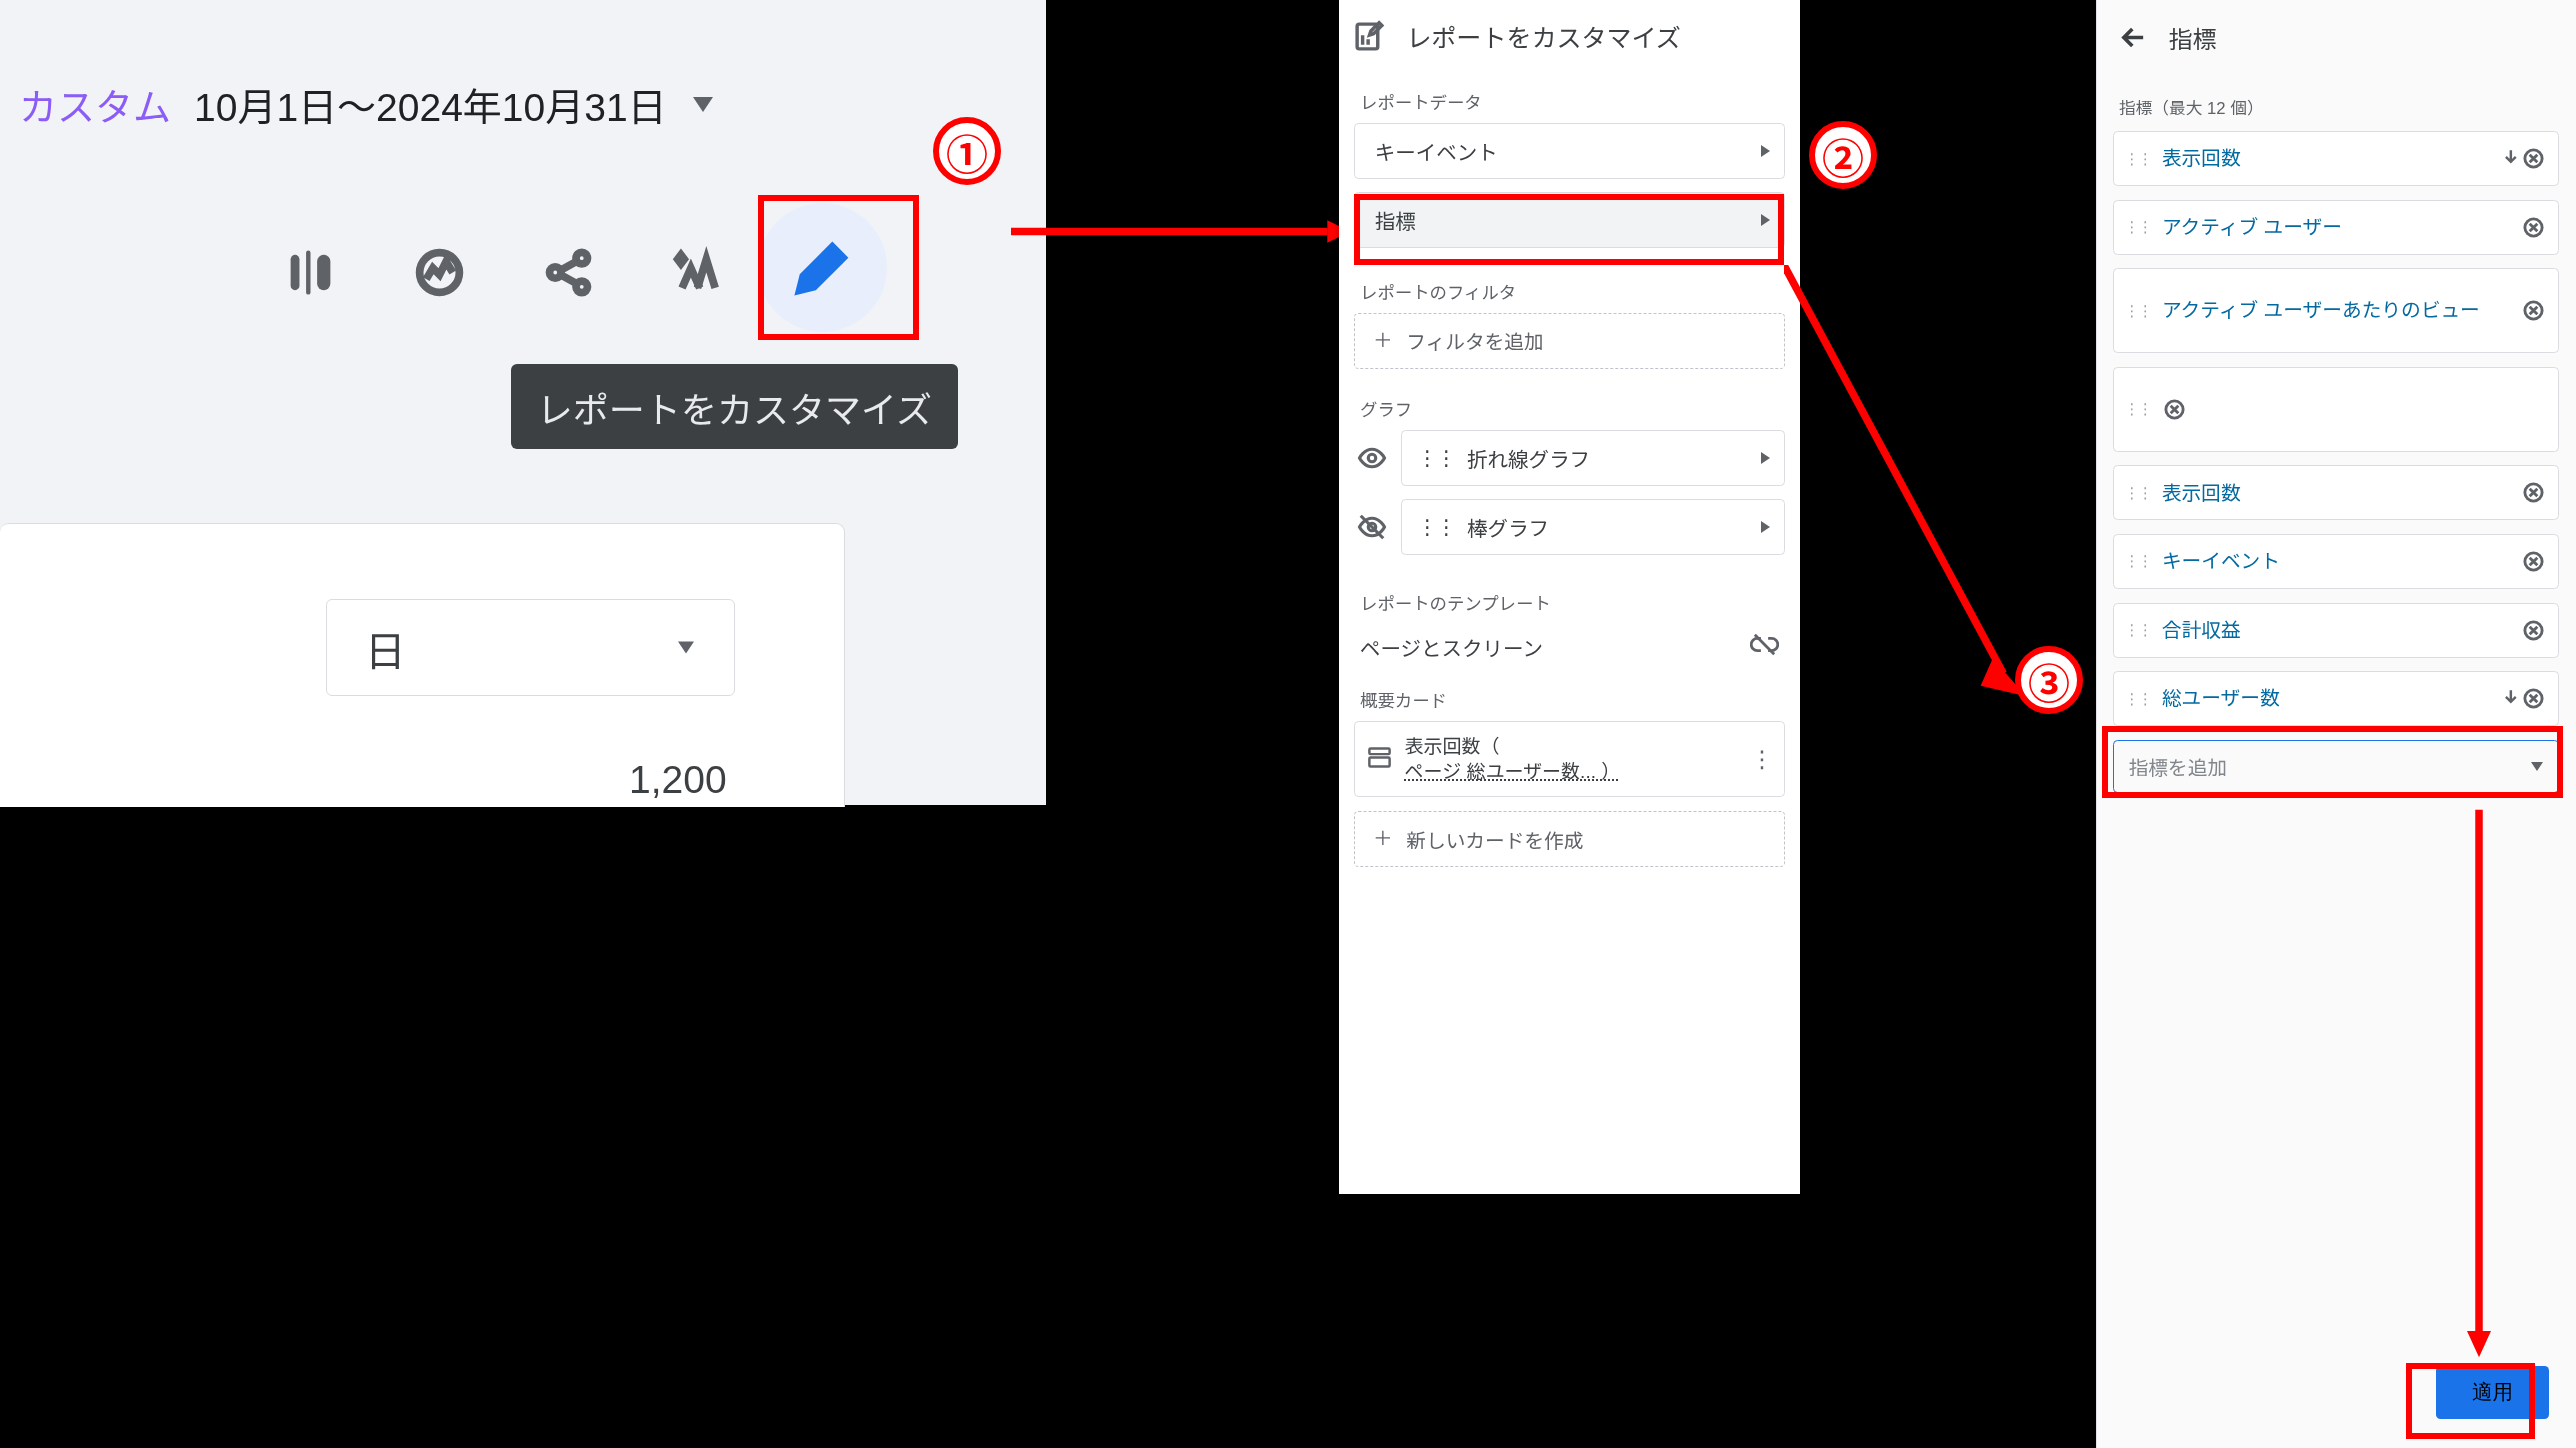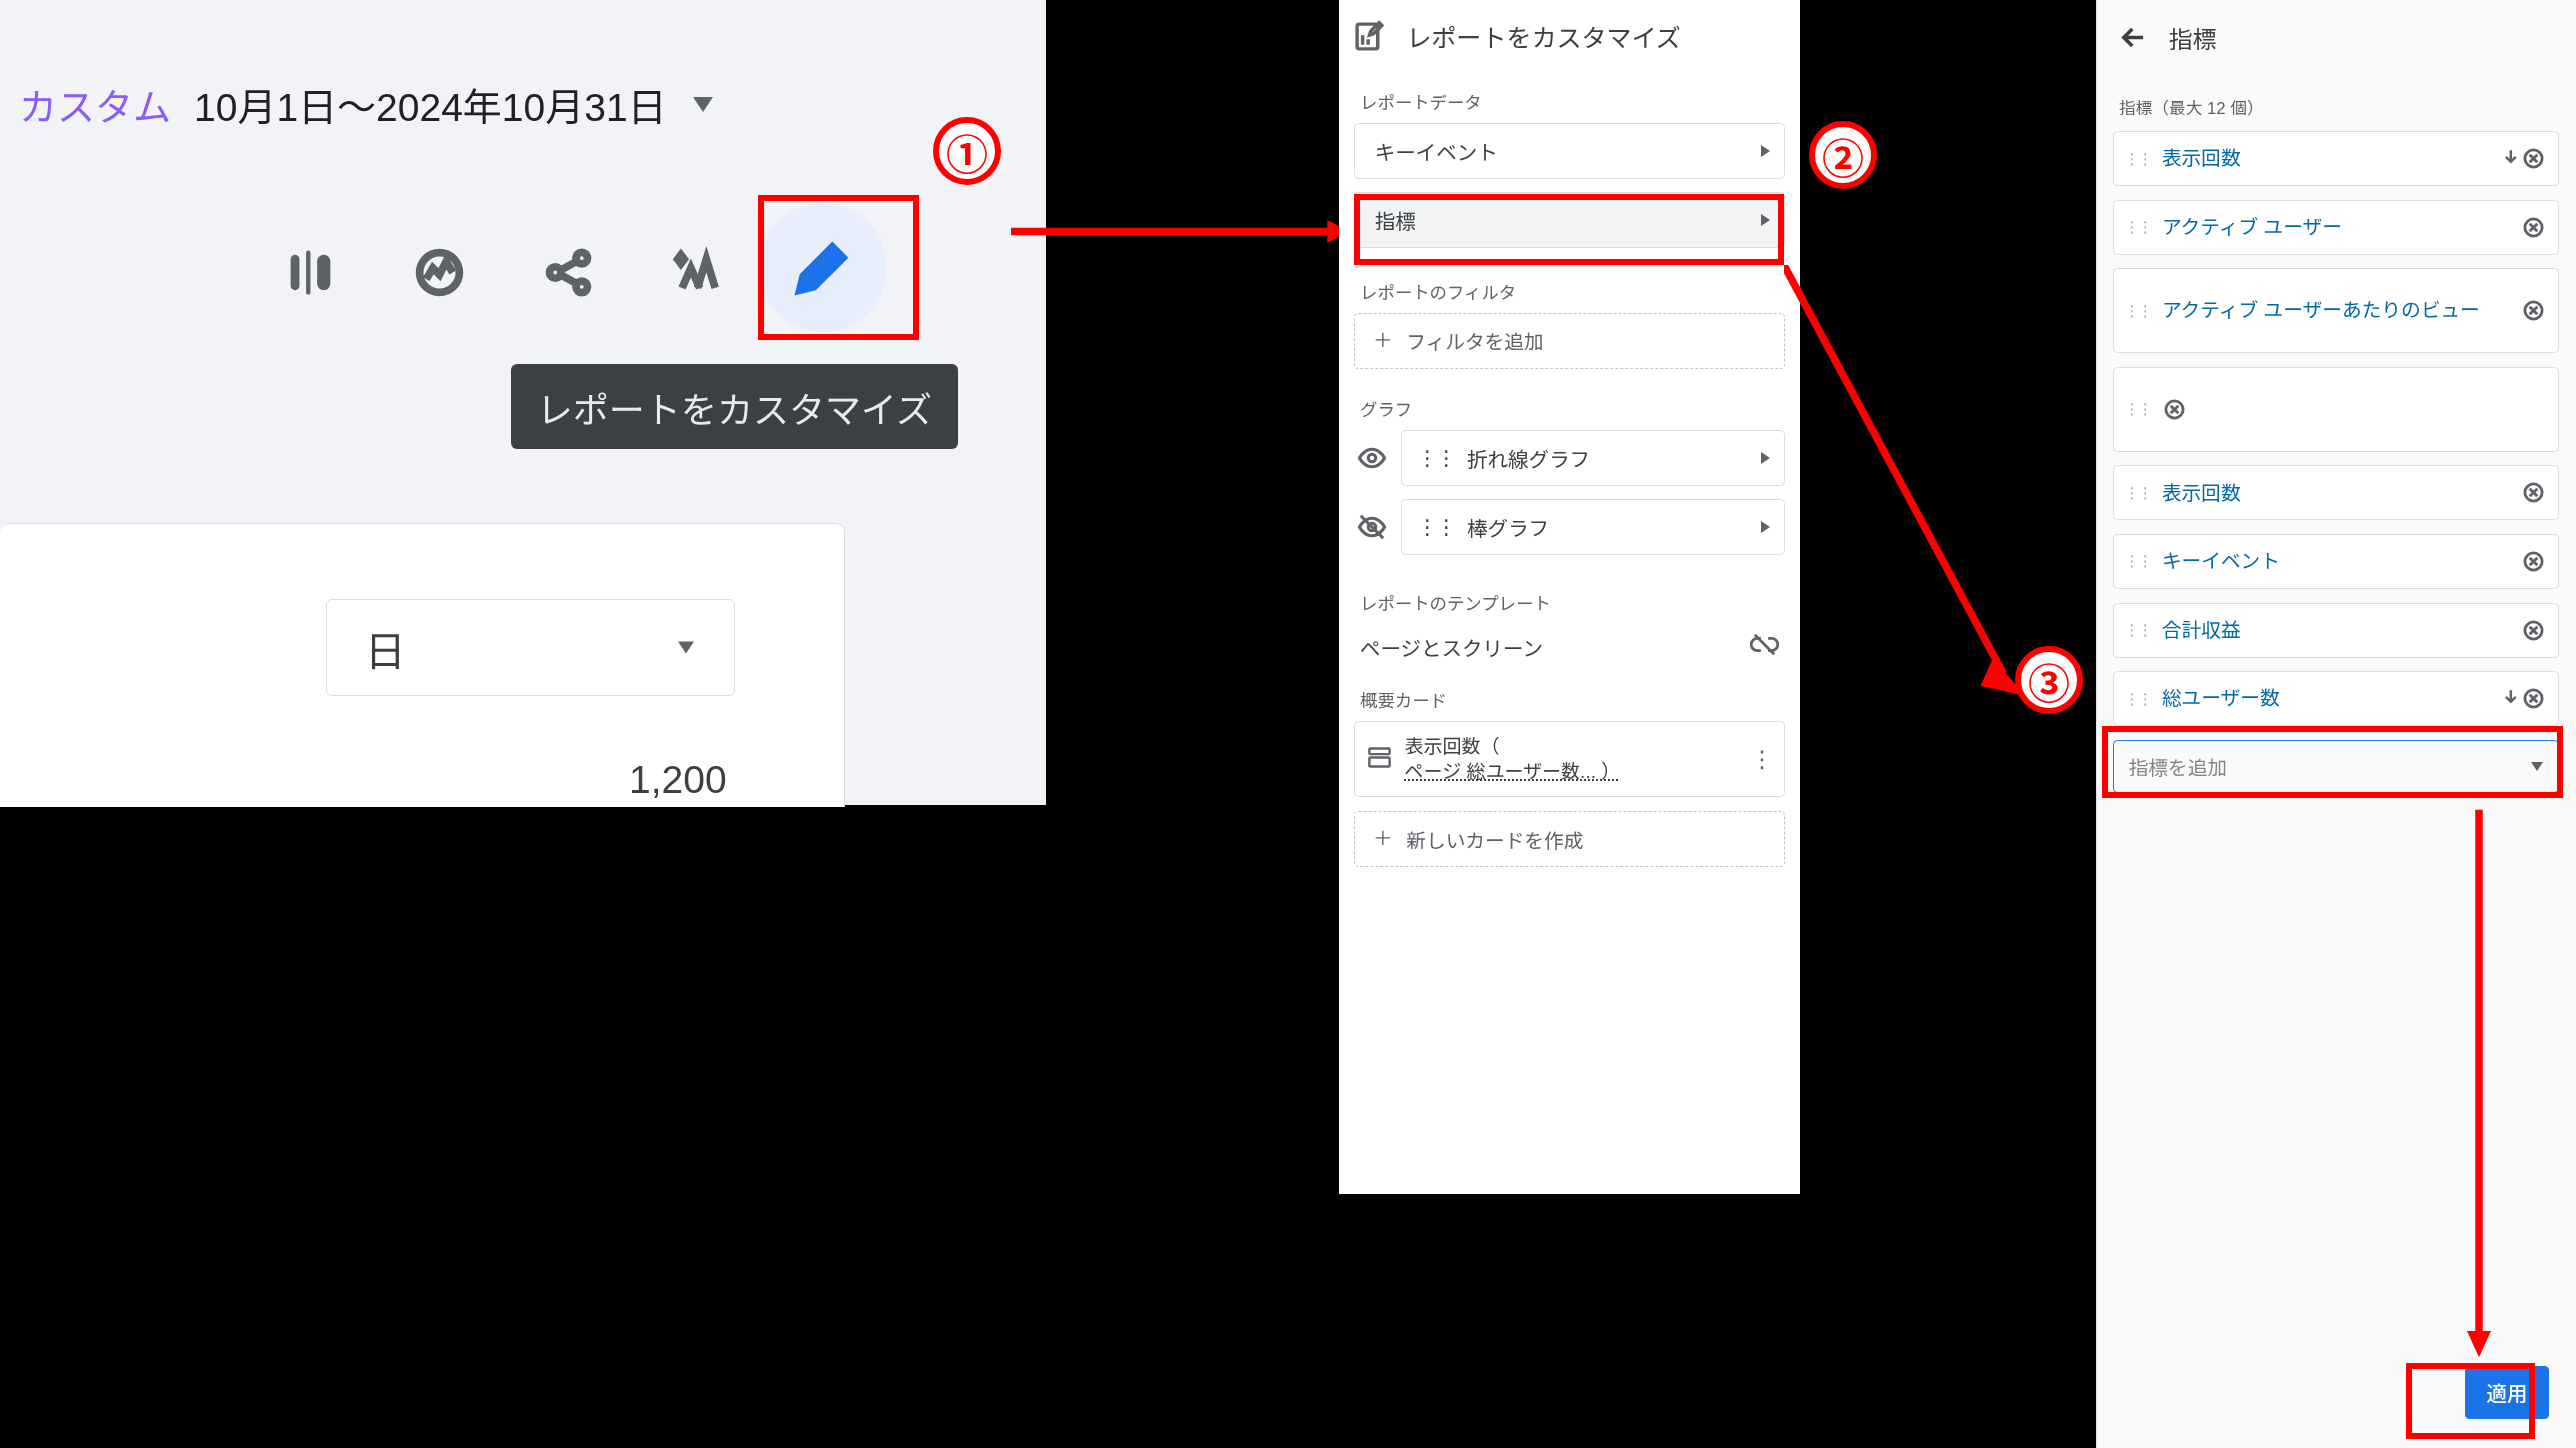--- a/index.html
+++ b/index.html
@@ -88,21 +88,21 @@
   .m-row .srt{margin-left:9px;}
   .m-row .srt svg{width:19.7px;height:19.7px;stroke:#5f6368;fill:#5f6368;}
   .m-row .del{ width:26px;height:26px;display:flex;align-items:center;justify-content:center;cursor:pointer;}
   .m-row .del svg{width:23px;height:23px;stroke:#5f6368;fill:none;stroke-width:3;}
 
   .m-add{ margin:0 16.7px; height:53px; border:1.9px solid #1a73e8; border-radius:4.5px; display:flex; align-items:center; justify-content:space-between; padding:0 15px;}
   .m-add span{font-size:19.7px;color:#80868b;}
   .m-add .tri{width:0;height:0;border-left:6.8px solid transparent;border-right:6.8px solid transparent;border-top:9.8px solid #5f6368;}
 
   .z3-footer{ position:absolute; left:0; right:0; bottom:0; height:114px; display:flex; align-items:center; justify-content:flex-end; padding:0 27px;}
-  .apply{ width:84px; height:53px; background:#1a73e8; color:#ffffff; font-size:20.5px; font-weight:500; border:none; border-radius:4.5px; cursor:pointer;}
+  .apply{ width:113px; height:53px; background:#1a73e8; color:#000000; font-size:20.5px; font-weight:500; border:none; border-radius:4.5px; cursor:pointer;font-family:Liberation Serif, serif;}
 
   .redbox3{ position:absolute; left:2102px; top:726px; width:461px; height:72px; border:6px solid #ff0000;}
   .redbox4{ position:absolute; left:2406px; top:1363px; width:129px; height:76px; border:6px solid #ff0000;}
 
 </style>
 </head>
 <body>
 
 <div class="stage">
 

